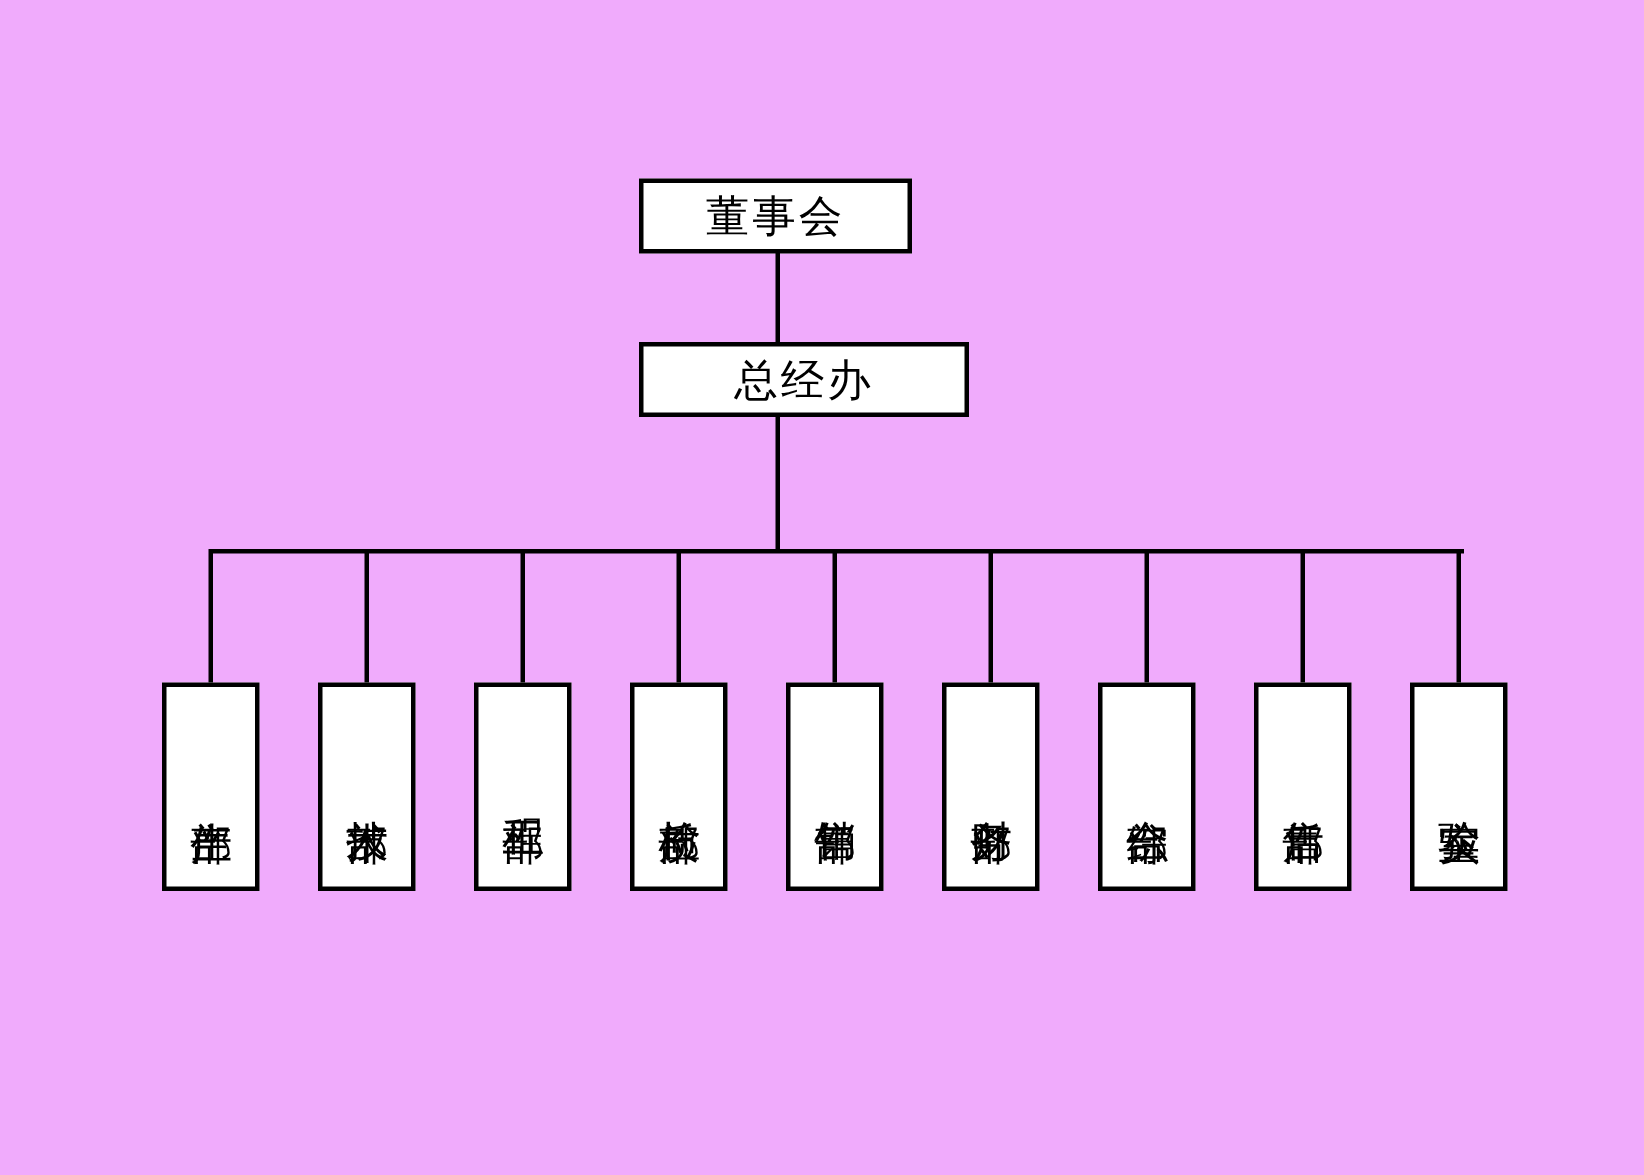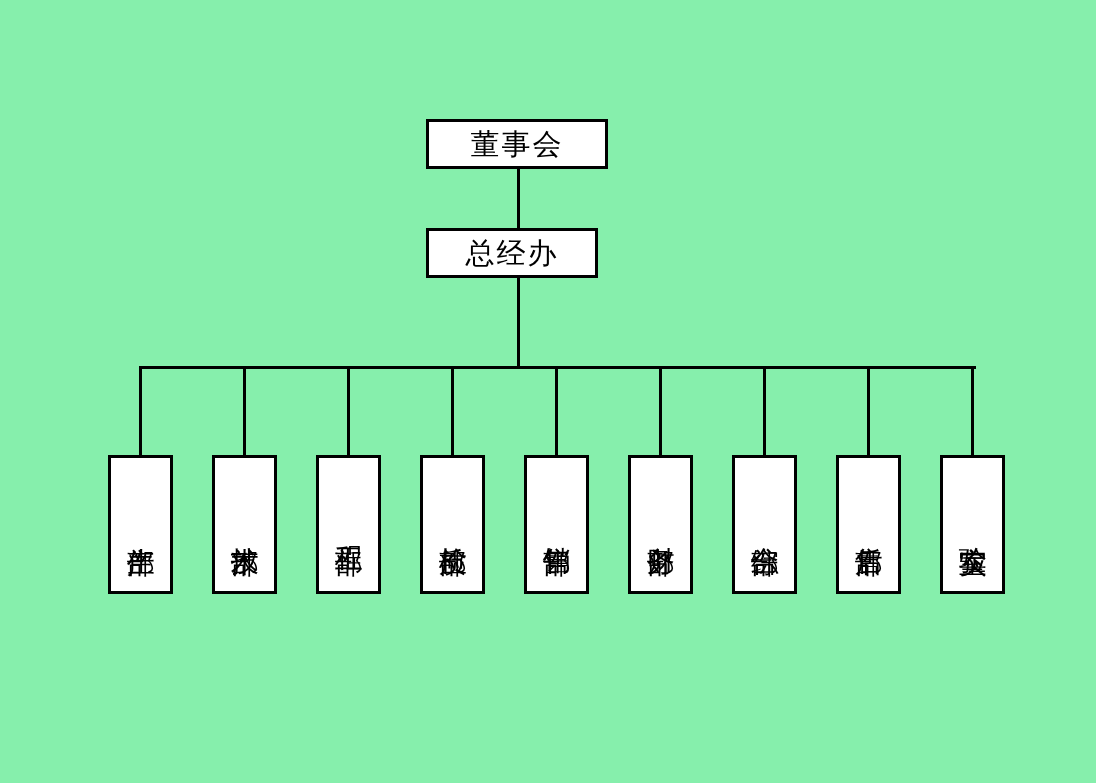--- a/index.html
+++ b/index.html
@@ -8,21 +8,21 @@
     padding: 0;
     background: #ffffff;
   }
   body {
     font-family: "DejaVu Sans", "Liberation Sans", sans-serif;
   }
   #chart-canvas {
     position: relative;
     width: 1096px;
     height: 783px;
-    background: #86efac;
+    background: #f0abfc;
     overflow: hidden;
   }
   
   .node {
     position: absolute;
     box-sizing: border-box;
     border: 3px solid #000000;
     background: #ffffff;
     display: flex;
     align-items: center;
@@ -59,21 +59,21 @@
 <body>
 
 <div id="chart-canvas">
 
   <div class="node node-top" style="left:426px; top:119px; width:182px; height:50px;">
     <span>董事会</span>
   </div>
 
   <div class="conn conn-v" style="left:517px; top:168px; height:61px;"></div>
 
-  <div class="node node-top" style="left:426px; top:228px; width:172px; height:50px;">
+  <div class="node node-top" style="left:426px; top:228px; width:220px; height:50px;">
     <span>总经办</span>
   </div>
 
   <div class="conn conn-v" style="left:517px; top:277px; height:91px;"></div>
 
   <div class="conn conn-h" style="left:141px; top:366px; width:835px;"></div>
 
   <div class="conn conn-v" style="left:139px; top:366px; height:90px;"></div>
   <div class="conn conn-v" style="left:243px; top:366px; height:90px;"></div>
   <div class="conn conn-v" style="left:347px; top:366px; height:90px;"></div>

